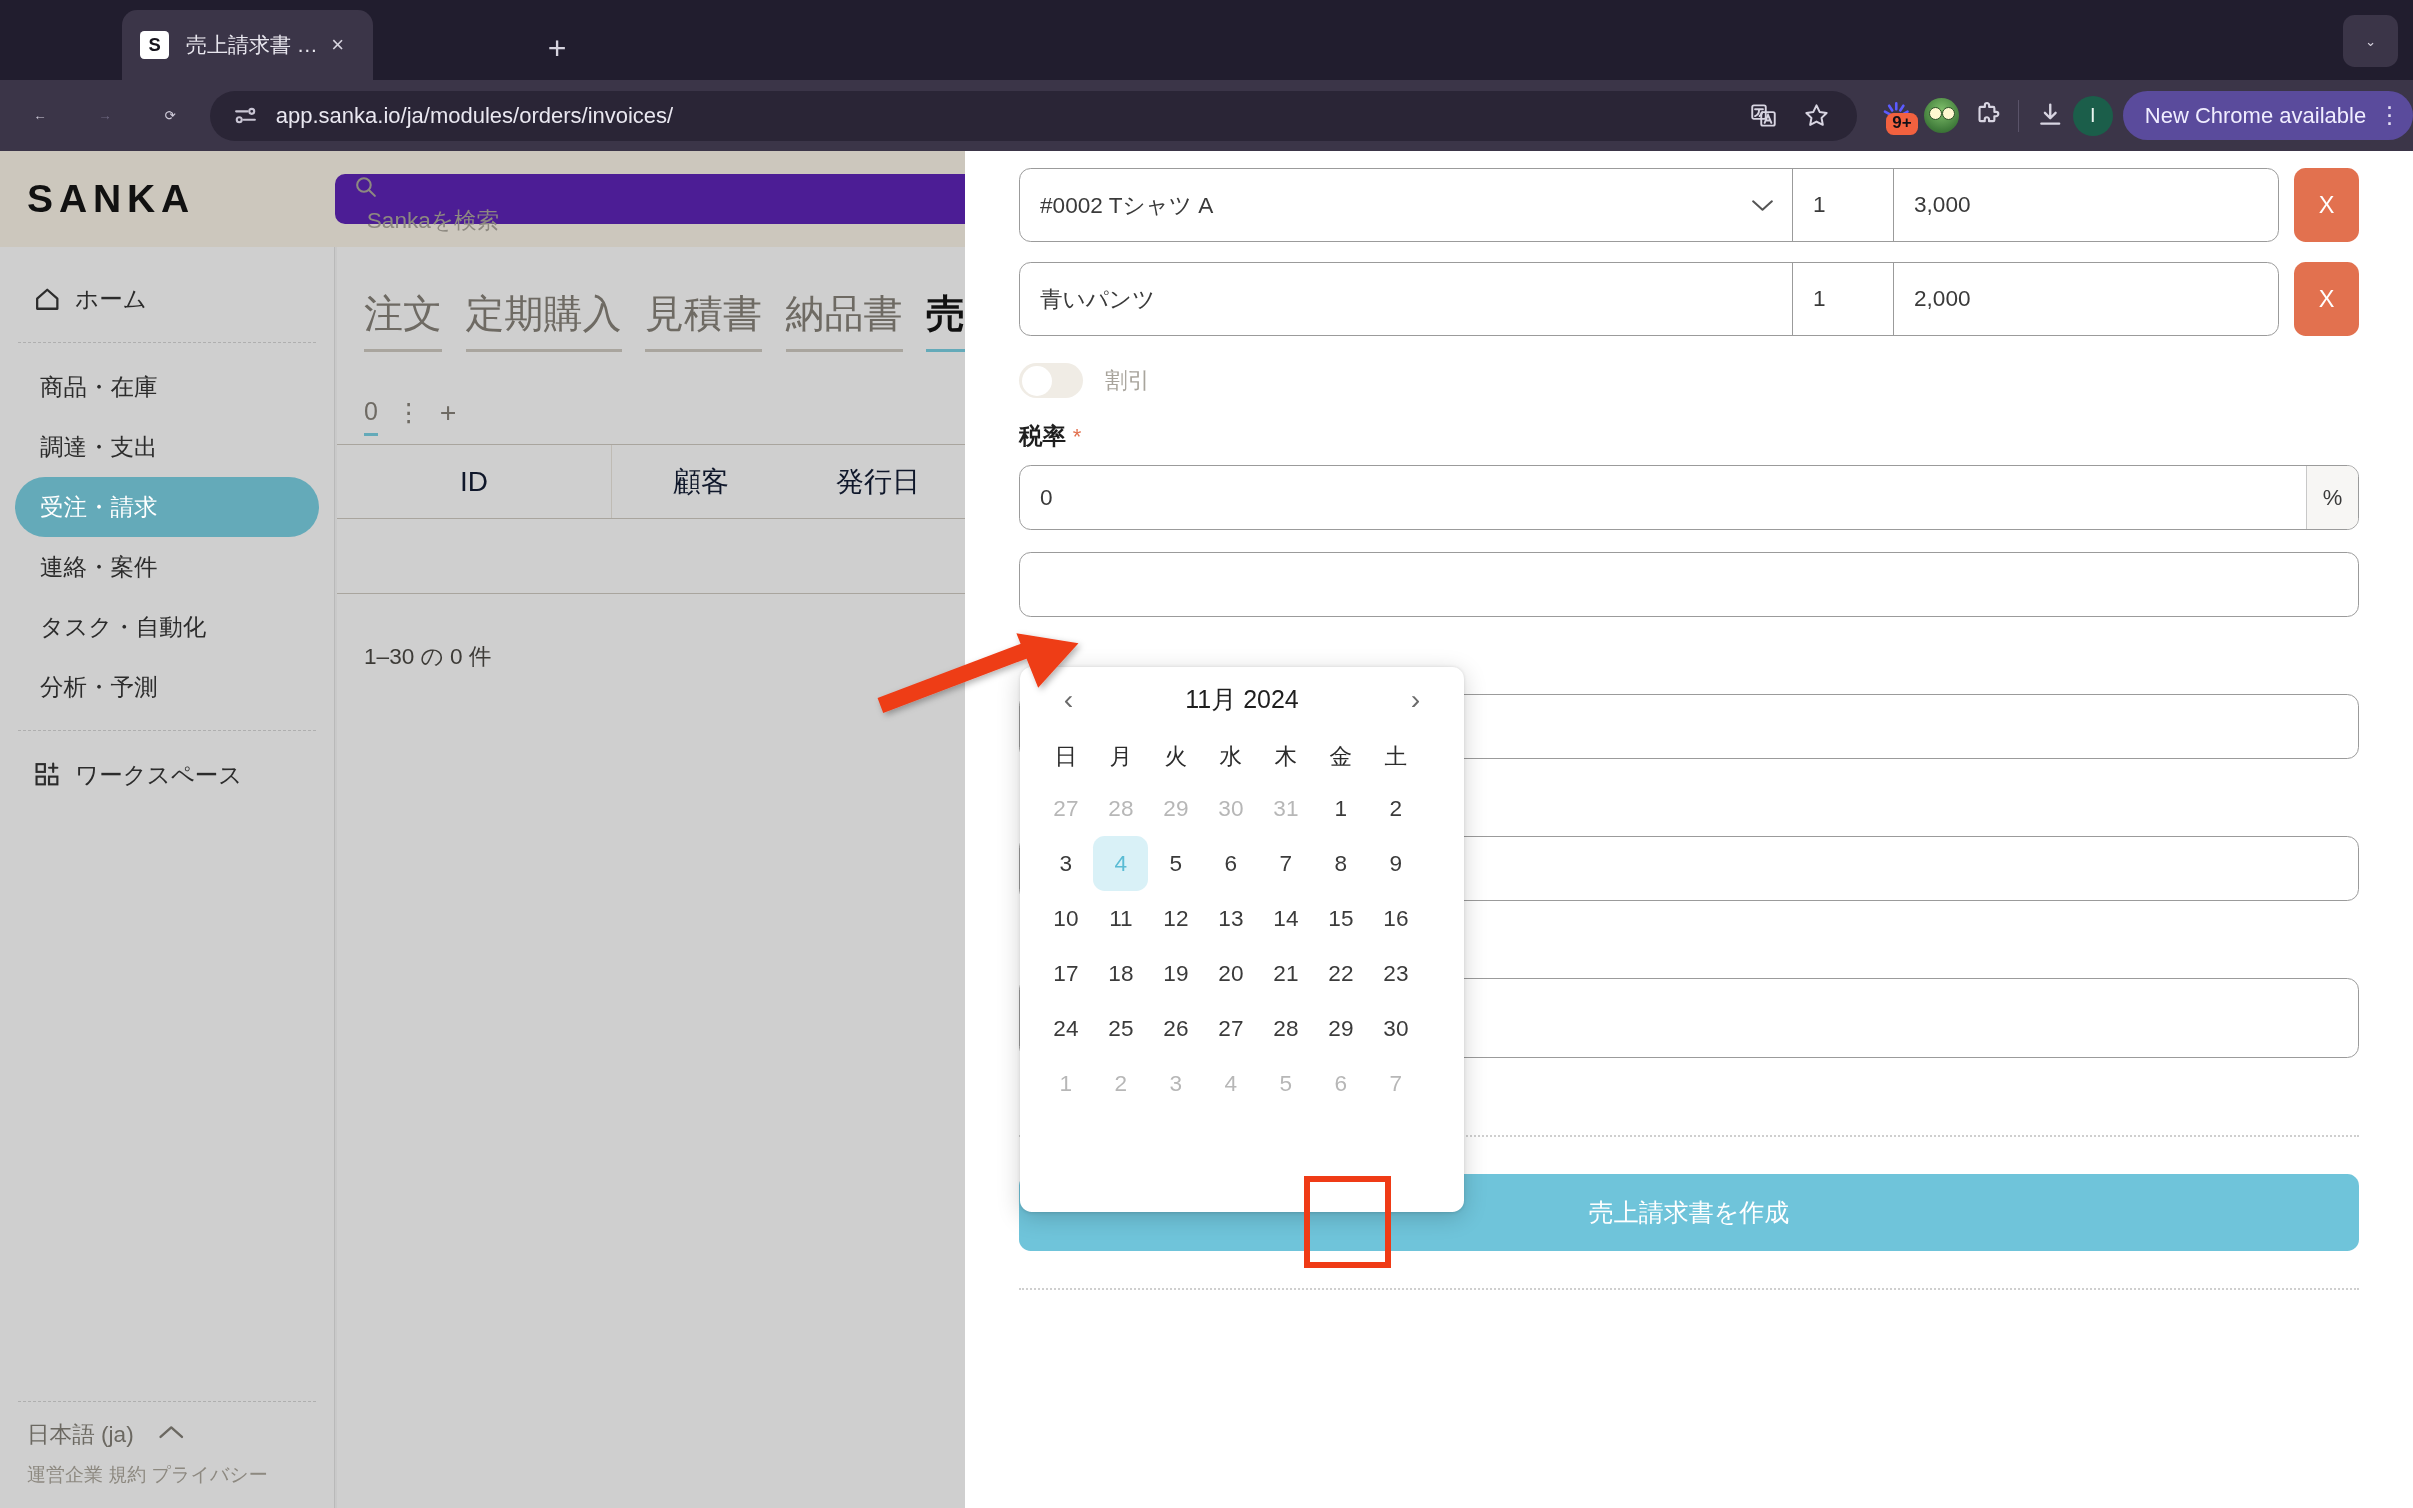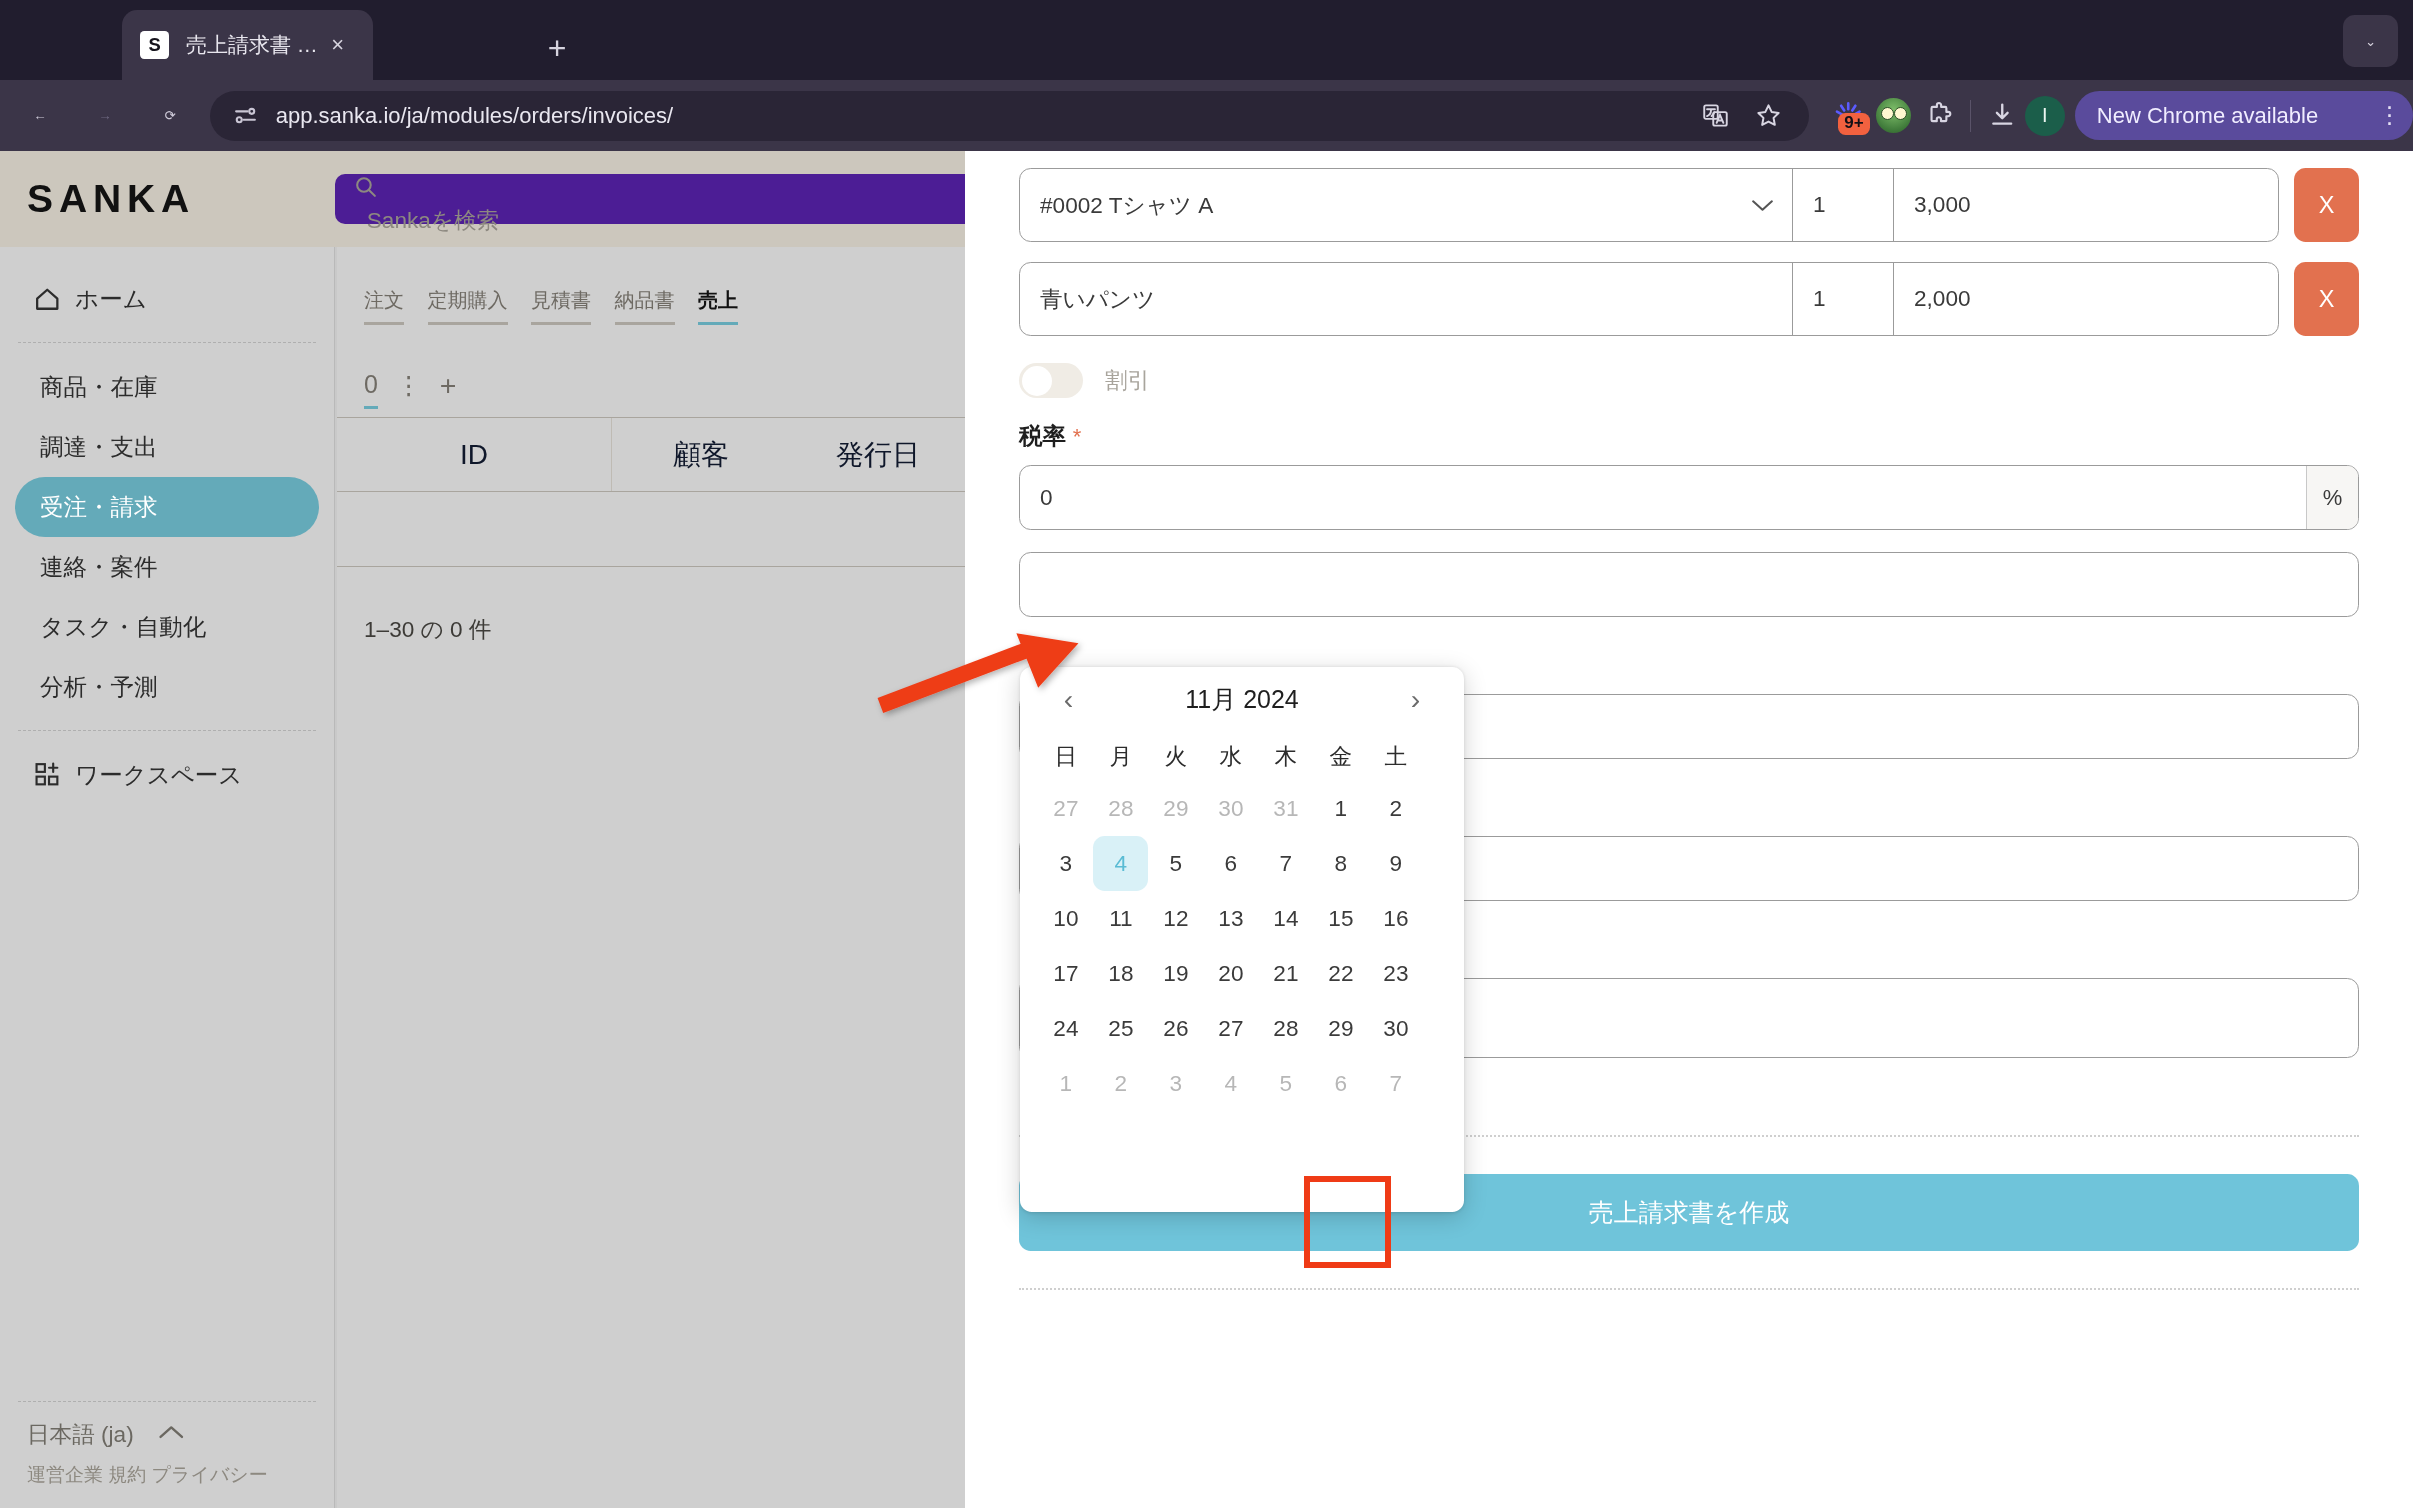--- a/index.html
+++ b/index.html
@@ -84,21 +84,20 @@
   .ext-frog::before{ left:4.2px; } .ext-frog::after{ right:4.2px; }
   .divider-v { width:1.7px; height:32px; background:#5a5369; margin:0 8.4px; flex:0 0 auto;}
   .profile-avatar {
     width:40px;height:40px;border-radius:50%;background:#1b5e4a;color:#eaf5f0;
     display:flex;align-items:center;justify-content:center;font-size:20px; flex:0 0 auto;
   }
   .chrome-update {
     background:#5a4b9c; color:#f0edff; border-radius:25px; height:49px;
     display:flex; align-items:center; padding:0 11.7px 0 22px; font-size:22px; margin-left:10px;
     flex:0 0 auto;
-    gap:48px;
   }
   .chrome-update .kebab { margin-left:11.7px; color:#e5e1f5; font-size:23.5px; line-height:0.6; letter-spacing:0; }
 
   
   .app { position:absolute; left:0; top:151px; width:2413px; height:1358px; background:#c9c9c9; }
 
   .app-header {
     position:absolute; left:0; top:0; width:2413px; height:96px; background:#ccc7bd;
     display:flex; align-items:center;
   }
@@ -128,21 +127,21 @@
 
   .side-footer { position:absolute; left:0; bottom:0; width:334px; padding:0 0 20px 0; }
   .side-footer .side-sep { margin:0 18.4px 17px 18.4px; }
   .lang-row { display:flex; align-items:center; padding:0 27px; color:#6b6861; font-size:22.6px; }
   .lang-caret { margin-left:23.5px; color:#6b6861; font-size:22px; }
   .legal-row { padding:11.7px 27px 0 27px; color:#8d8980; font-size:19px; }
 
   
   .main { position:absolute; left:337px; top:96px; width:629px; height:1261px; background:#cfcfcf; overflow:hidden; }
   .tabs { display:flex; align-items:flex-end; padding:40px 0 0 27px; gap:23.5px; }
-  .tab-link { font-size:20px; color:#6e6a63; padding-bottom:8.4px; border-bottom:3.4px solid #a9a59e; white-space:nowrap;}
+  .tab-link { font-size:39px; color:#6e6a63; padding-bottom:8.4px; border-bottom:3.4px solid #a9a59e; white-space:nowrap;}
   .tab-link.active { color:#111111; font-weight:bold; border-bottom-color:#64aab9; }
 
   .view-bar { display:flex; align-items:center; gap:18.4px; padding:44px 0 0 27px; }
   .view-chip { font-size:25px; color:#6e6a63; padding-bottom:6.7px; border-bottom:3.4px solid #64aab9; }
   .view-kebab { color:#6e6a63; font-size:25px; line-height:0.55; letter-spacing:0; padding-bottom:6.7px;}
   .view-add { color:#6e6a63; font-size:28.5px; padding-bottom:6.7px;}
 
   .grid-head { margin-top:8.4px; border-top:1.7px solid #a9a59e; border-bottom:1.7px solid #a9a59e; height:75px; display:flex; }
   .gh-cell { display:flex; align-items:center; justify-content:center; color:#0f172a; font-size:28px; border-right:1.7px solid #bfbbb4; }
   .gh-cell.c1 { width:275px; }

